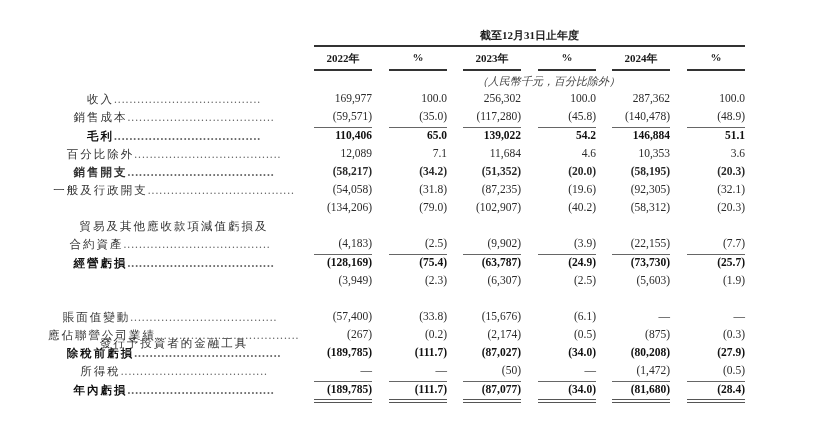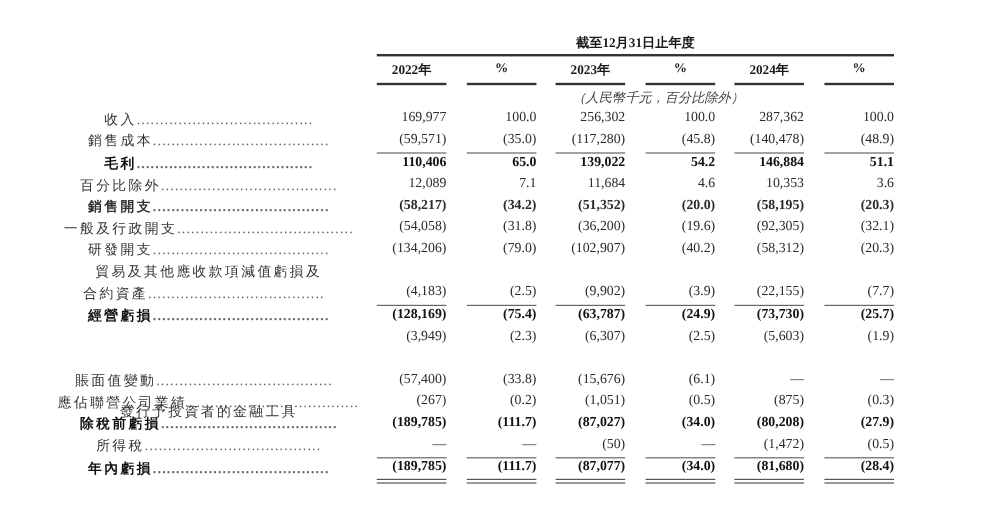--- a/index.html
+++ b/index.html
@@ -88,27 +88,26 @@
       <div class="num c2">(34.2)</div>
       <div class="num c3">(51,352)</div>
       <div class="num c4">(20.0)</div>
       <div class="num c5">(58,195)</div>
       <div class="num c6">(20.3)</div>
     </div>
     <div class="row" style="top: 183px;">
       <div class="label"><span>一般及行政開支</span><span class="dots">......................................</span></div>
       <div class="num c1">(54,058)</div>
       <div class="num c2">(31.8)</div>
-      <div class="num c3">(36,200)</div>
+      <div class="num c3">(87,235)</div>
       <div class="num c4">(19.6)</div>
       <div class="num c5">(92,305)</div>
       <div class="num c6">(32.1)</div>
     </div>
     <div class="row" style="top: 201px;">
-      <div class="label"><span>研發開支</span><span class="dots">......................................</span></div>
       <div class="num c1">(134,206)</div>
       <div class="num c2">(79.0)</div>
       <div class="num c3">(102,907)</div>
       <div class="num c4">(40.2)</div>
       <div class="num c5">(58,312)</div>
       <div class="num c6">(20.3)</div>
     </div>
     <div class="row" style="top: 219px;">
       <div class="label"><span>貿易及其他應收款項減值虧損及</span></div>
     </div>
@@ -147,21 +146,21 @@
       <div class="num c2">(33.8)</div>
       <div class="num c3">(15,676)</div>
       <div class="num c4">(6.1)</div>
       <div class="num c5">—</div>
       <div class="num c6">—</div>
     </div>
     <div class="row" style="top: 328px;">
       <div class="label"><span>應佔聯營公司業績</span><span class="dots">......................................</span></div>
       <div class="num c1">(267)</div>
       <div class="num c2">(0.2)</div>
-      <div class="num c3">(1,051)</div>
+      <div class="num c3">(2,174)</div>
       <div class="num c4">(0.5)</div>
       <div class="num c5">(875)</div>
       <div class="num c6">(0.3)</div>
     </div>
     <div class="row" style="top: 346px;">
       <div class="label bold"><span>除稅前虧損</span><span class="dots">......................................</span></div>
       <div class="num c1 bold">(189,785)</div>
       <div class="num c2 bold">(111.7)</div>
       <div class="num c3 bold">(87,027)</div>
       <div class="num c4 bold">(34.0)</div>

